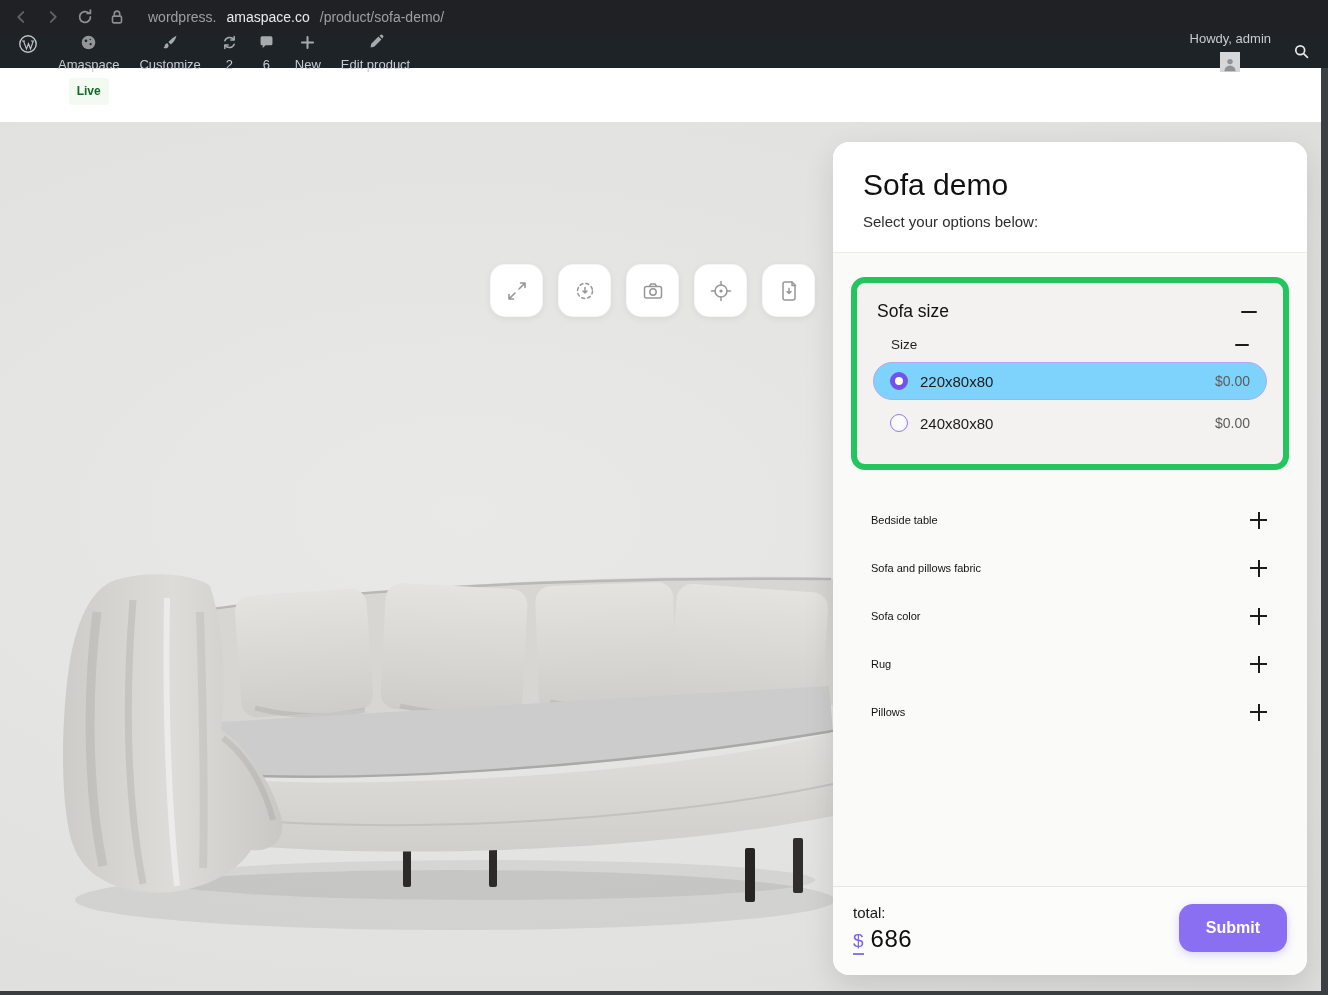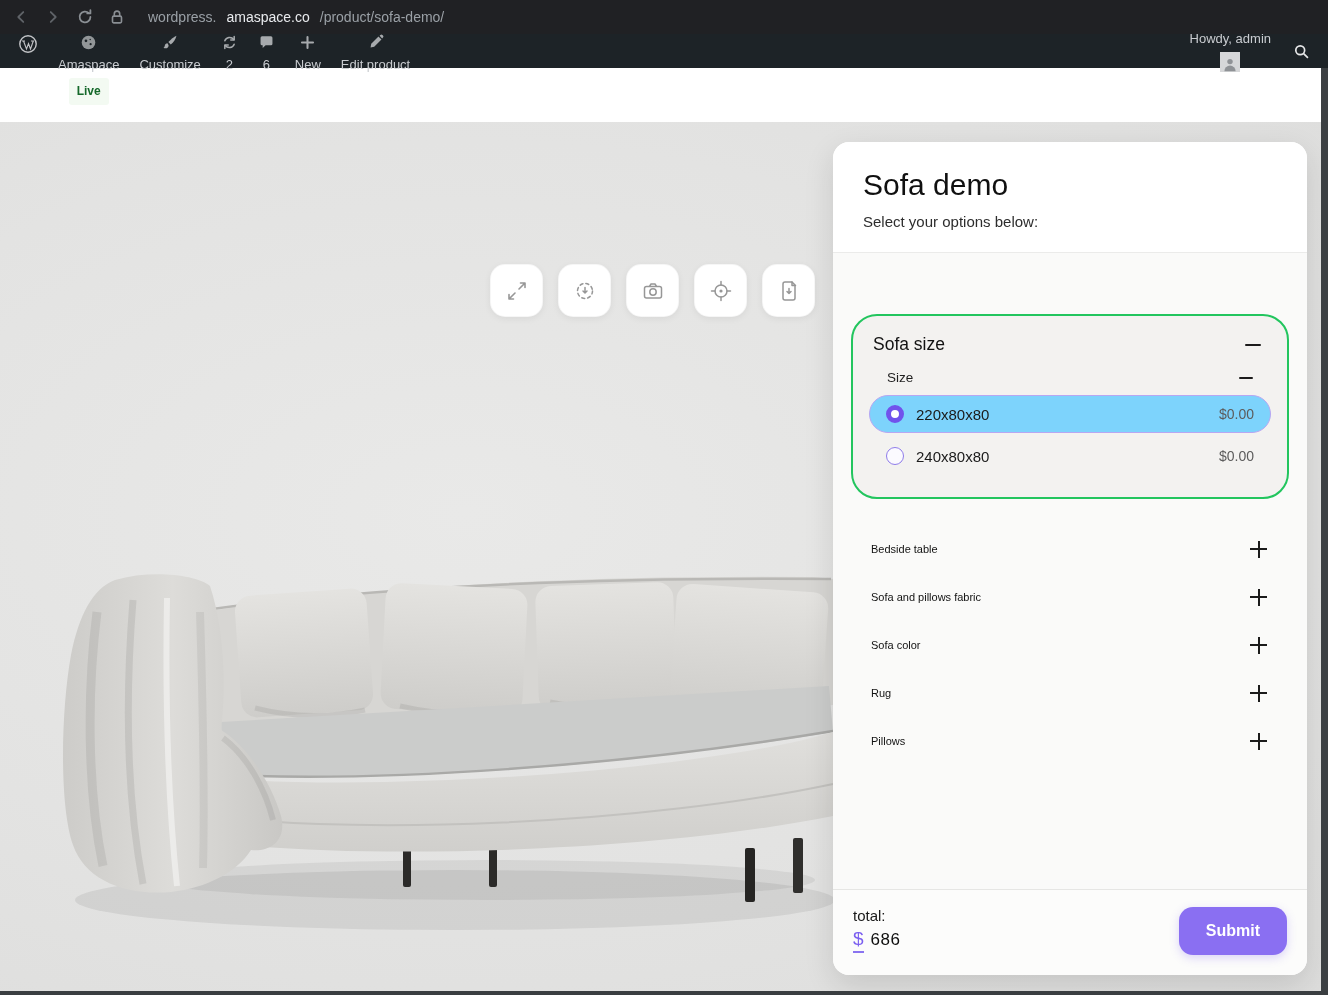--- a/index.html
+++ b/index.html
@@ -38,27 +38,27 @@
     box-shadow:0 2px 7px rgba(0,0,0,0.06); display:flex; align-items:center; justify-content:center;
     color:#979797; cursor:pointer; }
   .vbtn svg { width:22px; height:22px; }
 
   
   .sofa-svg { position:absolute; left:55px; top:448px; width:780px; height:380px; z-index:1; }
 
   
   .panel { position:absolute; top:142px; right:21px; width:474px; height:833px; background:#fafaf9;
     border-radius:16px; box-shadow:0 10px 30px rgba(0,0,0,0.12); display:flex; flex-direction:column;
-    overflow:hidden; z-index:3;gap:37px; }
+    overflow:hidden; z-index:3; }
   .panel-header { background:#ffffff; padding:26px 30px 22px; border-bottom:1px solid #ebebea; }
   .panel-title { font-size:30px; font-weight:500; color:#101010; }
   .panel-sub { font-size:15px; color:#2d2d2d; margin-top:11px; }
   .panel-body { flex:1; padding:24px 18px 0; overflow:hidden; }
 
-  .card { background:#f3f2f0; border:2px solid #22c55e; border-radius:26px; padding:18px 16px 18px; }
+  .card { background:#f3f2f0; border:6px solid #22c55e; border-radius:14px; padding:18px 16px 18px; }
   .card-head { display:flex; align-items:center; justify-content:space-between; padding:0 10px 0 4px; cursor:pointer; }
   .card-title { font-size:17.5px; font-weight:500; color:#121212; }
   .minus-ic { width:16px; height:2px; background:#1b1b1b; border-radius:1px; }
   .group-head { display:flex; align-items:center; justify-content:space-between; margin:15px 0 10px; padding:0 18px; cursor:pointer; }
   .group-label { font-size:13.5px; color:#1f1f1f; }
   .minus-sm { width:14px; height:2px; background:#1b1b1b; border-radius:1px; }
 
   .opt-row { display:flex; align-items:center; height:38px; border-radius:20px; padding:0 16px;
     border:1px solid transparent; margin-bottom:4px; cursor:pointer; }
   .opt-row.selected { background:#7dd3fc; border-color:#b7a7f2; }
@@ -73,21 +73,21 @@
   .sec-label { font-size:11px; font-weight:500; color:#121212; }
   .plus-ic { position:relative; width:17px; height:17px; }
   .plus-ic::before { content:""; position:absolute; left:0; top:7.5px; width:17px; height:2px; background:#1b1b1b; }
   .plus-ic::after  { content:""; position:absolute; left:7.5px; top:0; width:2px; height:17px; background:#1b1b1b; }
 
   .panel-footer { border-top:1px solid #e6e6e4; background:#fcfcfb; padding:17px 20px 20px 20px;
     display:flex; align-items:flex-start; justify-content:space-between; }
   .total-label { font-size:15px; color:#191919; }
   .total-value { display:flex; align-items:baseline; gap:7px; margin-top:4px; }
   .currency { color:#7b5ff0; font-size:19px; border-bottom:2px solid #8a74f0; padding-bottom:1px; }
-  .total-num { font-size:17px; color:#0e0e0e; letter-spacing:.5px; }
+  .total-num { font-size:24px; color:#0e0e0e; letter-spacing:.5px; }
   .submit-btn { background:#8a6ff2; border:none; color:#ffffff; font-family:inherit; font-size:16px; font-weight:bold;
     padding:15px 27px; border-radius:14px; cursor:pointer; box-shadow:0 3px 10px rgba(120,90,240,0.25); }
 </style>
 </head>
 <body>
 
 <div class="browser-bar">
   <svg class="nav-ic dim" viewBox="0 0 20 20" fill="none" stroke="currentColor" stroke-width="2" stroke-linecap="round" stroke-linejoin="round">
       <path d="M12.5 4.5 L7 10 L12.5 15.5"></path>
     </svg>

